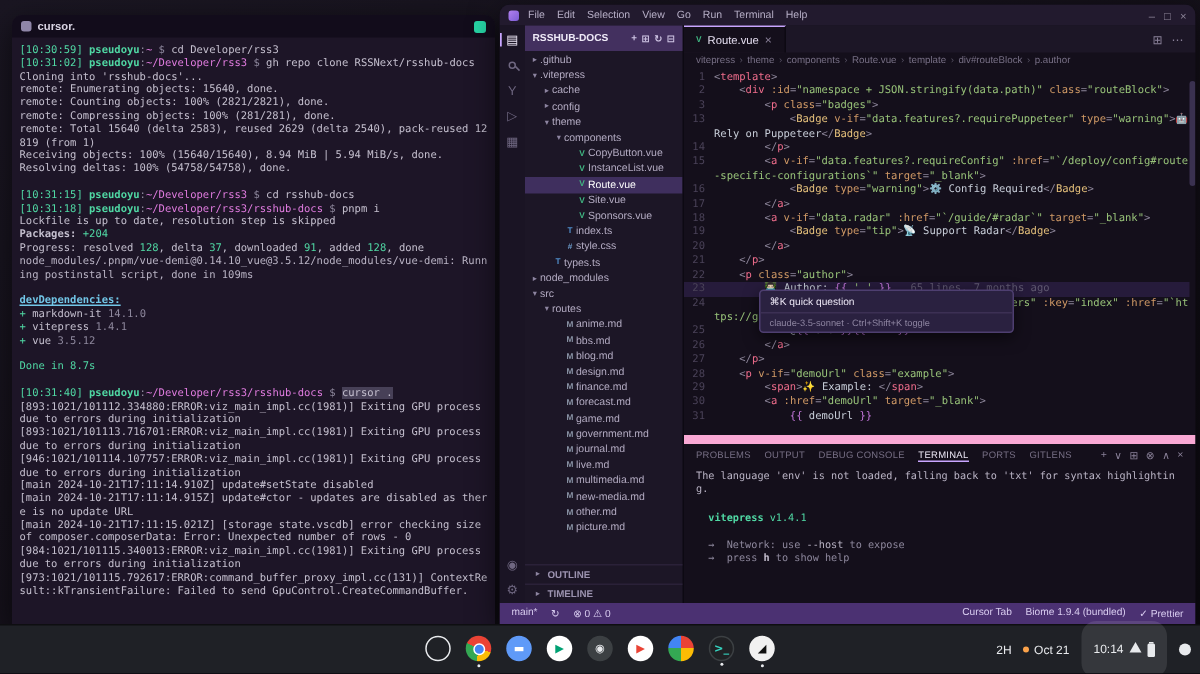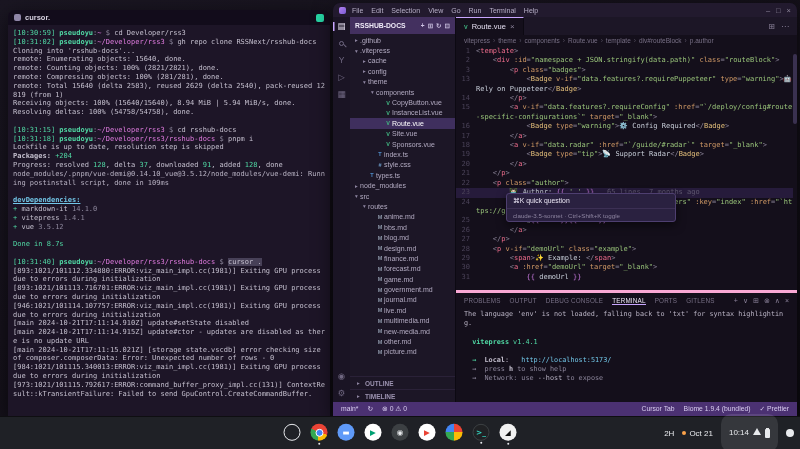--- a/index.html
+++ b/index.html
@@ -59,21 +59,21 @@
   .cline { display:flex; }
   .cline.cur { background:#261b3b; }
   .lnum { width:20px; text-align:right; padding-right:6px; color:#4a4258; flex:none; }
   .ltxt { flex:1; white-space:pre-wrap; word-break:break-all; color:#c7cdd8; }
   .ai-popup { position:absolute; left:50px; top:147px; width:170px; background:#2a2140; border:1px solid #4e3f70;
               border-radius:3px; box-shadow:0 3px 10px rgba(0,0,0,.55); z-index:5; }
   .ai-row1 { font-size:6.8px; color:#ece7f5; padding:3px 6px; border-bottom:1px solid #3c3054; }
   .ai-row2 { font-size:6.2px; color:#8d84a0; padding:2.5px 6px; }
   .scrollbar { position:absolute; right:0; top:0; bottom:0; width:4px; }
   .thumb { position:absolute; top:8px; height:70px; width:100%; background:#3a3150; border-radius:2px; }
-  .panel { height:112px; border-top:3px solid #f9a8d4; display:flex; flex-direction:column; flex:none; }
+  .panel { height:112px; border-top:6px solid #f9a8d4; display:flex; flex-direction:column; flex:none; }
   .panel-header { height:15px; display:flex; align-items:center; padding:0 8px; flex:none; }
   .panel-tabs { display:flex; gap:9px; font-size:6.3px; letter-spacing:.2px; color:#776f85; }
   .ptab.active { color:#ece7f5; border-bottom:1px solid #c9a6ff; }
   .panel-actions { margin-left:auto; display:flex; gap:5px; color:#8a8199; font-size:7px; }
   .panel-body { flex:1; padding:2px 8px; font:6.8px/9.2px "DejaVu Sans Mono",monospace; color:#c4bfce; overflow:hidden; }
   .statusbar { height:14px; background:#4b3172; display:flex; align-items:center; padding:0 8px; font-size:6.8px; color:#d9cdf0; flex:none; }
   .sb-left { display:flex; gap:9px; }
   .sb-right { margin-left:auto; display:flex; gap:9px; }
 
   
@@ -486,23 +486,22 @@
                 <span class="pact">⊗</span>
                 <span class="pact">∧</span>
                 <span class="pact">×</span>
               </span>
           </div>
           <div class="panel-body">
               <div class="tline"><span style="color: rgb(185, 179, 196);">The language 'env' is not loaded, falling back to 'txt' for syntax highlighting.</span></div>
               <div class="tline">&nbsp;</div>
               <div class="tline"><span>  </span><span style="color: rgb(80, 216, 164); font-weight: bold;">vitepress</span><span style="color: rgb(80, 216, 164);"> v1.4.1</span></div>
               <div class="tline">&nbsp;</div>
-              <div class="tline"><span style="color: rgb(80, 216, 164);">  →  </span><span style="font-weight: bold;">Local</span><span>:   </span><span style="color: rgb(114, 199, 232);">http://localhost:5173/</span></div>
+              <div class="tline"><span style="color: rgb(141, 135, 156);">  →  </span><span style="color: rgb(141, 135, 156);">Network</span><span style="color: rgb(141, 135, 156);">: use </span><span style="color: rgb(185, 179, 196);">--host</span><span style="color: rgb(141, 135, 156);"> to expose</span></div>
               <div class="tline"><span style="color: rgb(141, 135, 156);">  →  </span><span style="color: rgb(141, 135, 156);">press </span><span style="font-weight: bold;">h</span><span style="color: rgb(141, 135, 156);"> to show help</span></div>
-              <div class="tline"><span style="color: rgb(141, 135, 156);">  →  </span><span style="color: rgb(141, 135, 156);">Network</span><span style="color: rgb(141, 135, 156);">: use </span><span style="color: rgb(185, 179, 196);">--host</span><span style="color: rgb(141, 135, 156);"> to expose</span></div>
             </div>
         </div>
       </div>
     </div>
     <footer class="statusbar">
       <div class="sb-left">
           <span class="sitem">main*</span>
           <span class="sitem">↻</span>
           <span class="sitem">⊗ 0  ⚠ 0</span>
         </div>

